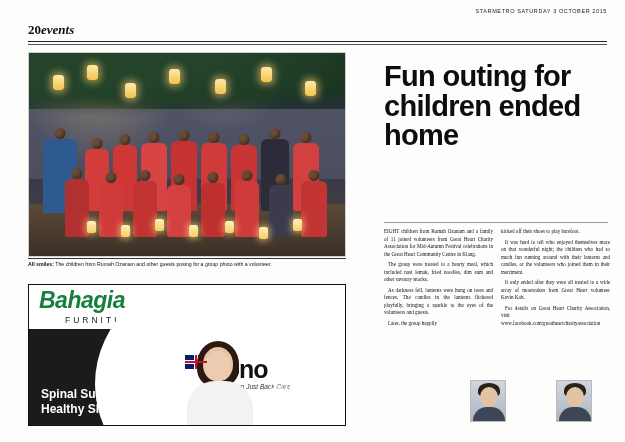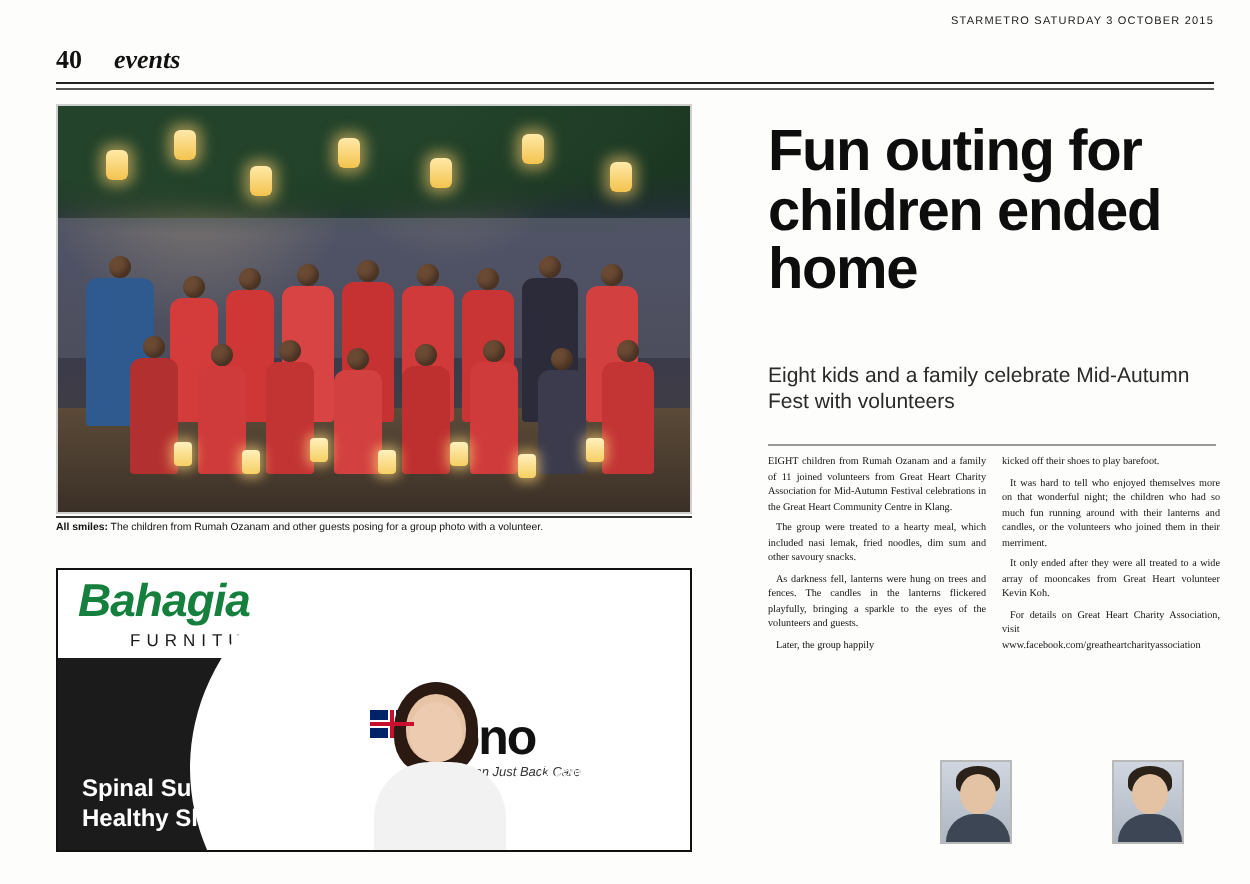--- a/index.html
+++ b/index.html
@@ -33,21 +33,21 @@
     position: absolute;
     top: 22px; left: 28px;
     font-family: "Liberation Serif", serif;
     font-size: 13px;
     color: #111;
   }
   .pagehead .pagenum { font-weight: bold; }
   .pagehead .section {
     font-weight: bold;
     font-style: italic;
-    margin-left: 16px;
+    margin-left: 0;
   }
   .rule-top {
     position: absolute;
     left: 28px; right: 18px;
     top: 41px;
     height: 1px;
     background: #222;
   }
   .rule-thin {
     position: absolute;
@@ -356,21 +356,21 @@
 </head>
 <body>
 
 <div id="page">
 
   <div class="masthead">
     <div class="masthead-right">STARMETRO  SATURDAY 3 OCTOBER 2015</div>
   </div>
 
   <div class="pagehead">
-    <span class="pagenum">40</span><span class="section">events</span>
+    <span class="pagenum">20</span><span class="section">events</span>
   </div>
   <div class="rule-top"></div>
   <div class="rule-thin"></div>
 
   <div class="photo-wrap">
     <div class="photo">
       <div class="foliage"></div>
 
       <div class="lantern-h" style="left:24px; top:22px;"></div>
       <div class="lantern-h" style="left:58px; top:12px;"></div>
@@ -444,21 +444,20 @@
       <div class="lantern-s" style="left:230px; top:174px;"></div>
       <div class="lantern-s" style="left:264px; top:166px;"></div>
     </div>
   </div>
 
   <div class="caption-bar">
     <b>All smiles:</b><span> The children from Rumah Ozanam and other guests posing for a group photo with a volunteer.</span>
   </div>
 
   <div class="headline">Fun outing for children ended home</div>
-  <div class="standfirst">Eight kids and a family celebrate Mid-Autumn Fest with volunteers</div>
   <div class="byline-rule"></div>
 
   <div class="body-cols">
     <div class="col">
       <p class="first">EIGHT children from Rumah Ozanam and a family of 11 joined volunteers from Great Heart Charity Association for Mid-Autumn Festival celebrations in the Great Heart Community Centre in Klang.</p>
       <p>The group were treated to a hearty meal, which included nasi lemak, fried noodles, dim sum and other savoury snacks.</p>
       <p>As darkness fell, lanterns were hung on trees and fences. The candles in the lanterns flickered playfully, bringing a sparkle to the eyes of the volunteers and guests.</p>
       <p>Later, the group happily</p>
     </div>
     <div class="col">

